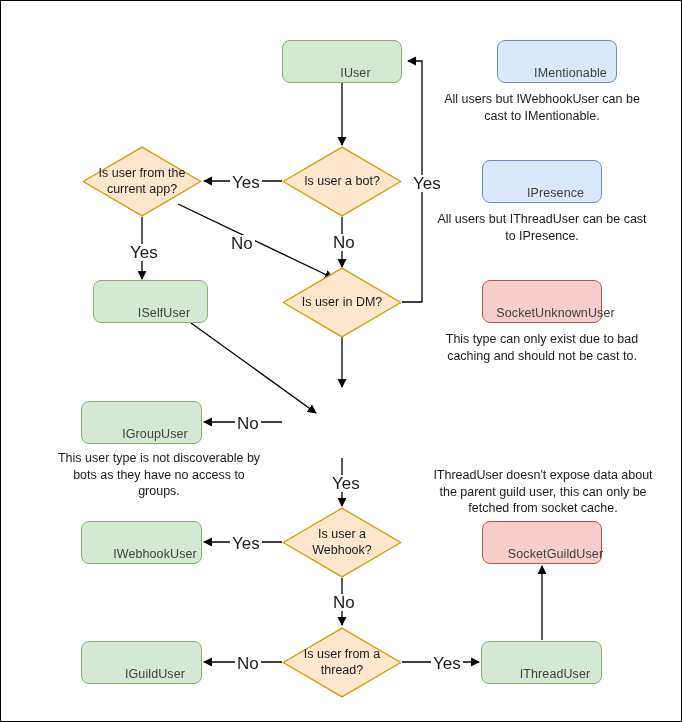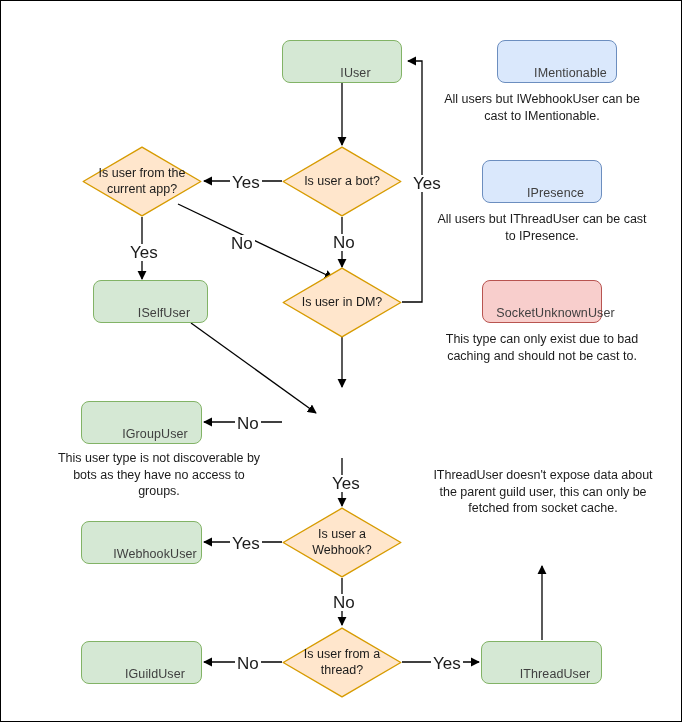--- a/index.html
+++ b/index.html
@@ -167,20 +167,23 @@
   </div>
 
   <div class="node box blue" style="left:481px; top:159px; width:120px; height:43px;">
     <span>IPresence</span>
   </div>
 
   <div class="node box red" style="left:481px; top:279px; width:120px; height:43px;">
     <span>SocketUnknownUser</span>
   </div>
 
+  <div class="node box red" style="left:481px; top:520px; width:120px; height:43px;">
+    <span>SocketGuildUser</span>
+  </div>
 
   <div class="diamond-wrap" style="left:281px; top:145px; width:120px; height:71px;">
     <svg width="120" height="71" viewBox="0 0 120 71" xmlns="http://www.w3.org/2000/svg">
       <path d="M 60 1.2 L 118.8 35.5 L 60 69.8 L 1.2 35.5 Z" fill="#ffe6cc" stroke="#d79b00" stroke-width="1.4" stroke-linejoin="round"></path>
     </svg>
     <div class="diamond-label">Is user a bot?</div>
   </div>
 
   <div class="diamond-wrap" style="left:81px; top:145px; width:120px; height:71px;">
     <svg width="120" height="71" viewBox="0 0 120 71" xmlns="http://www.w3.org/2000/svg">

